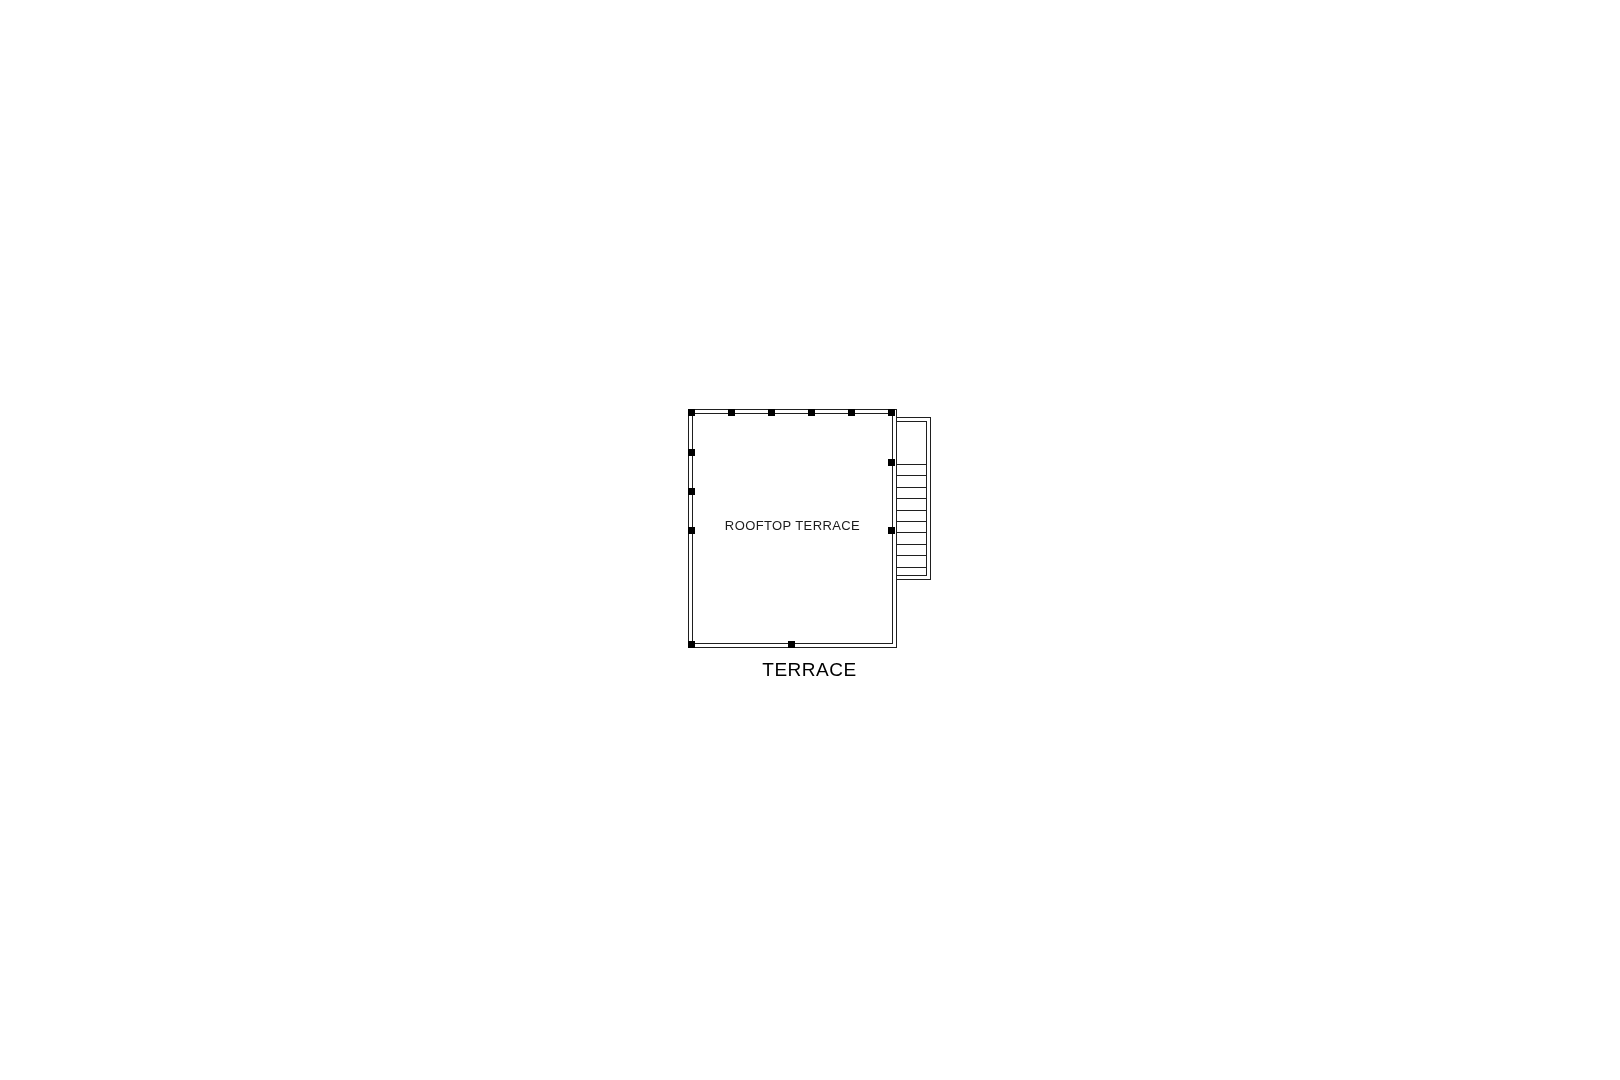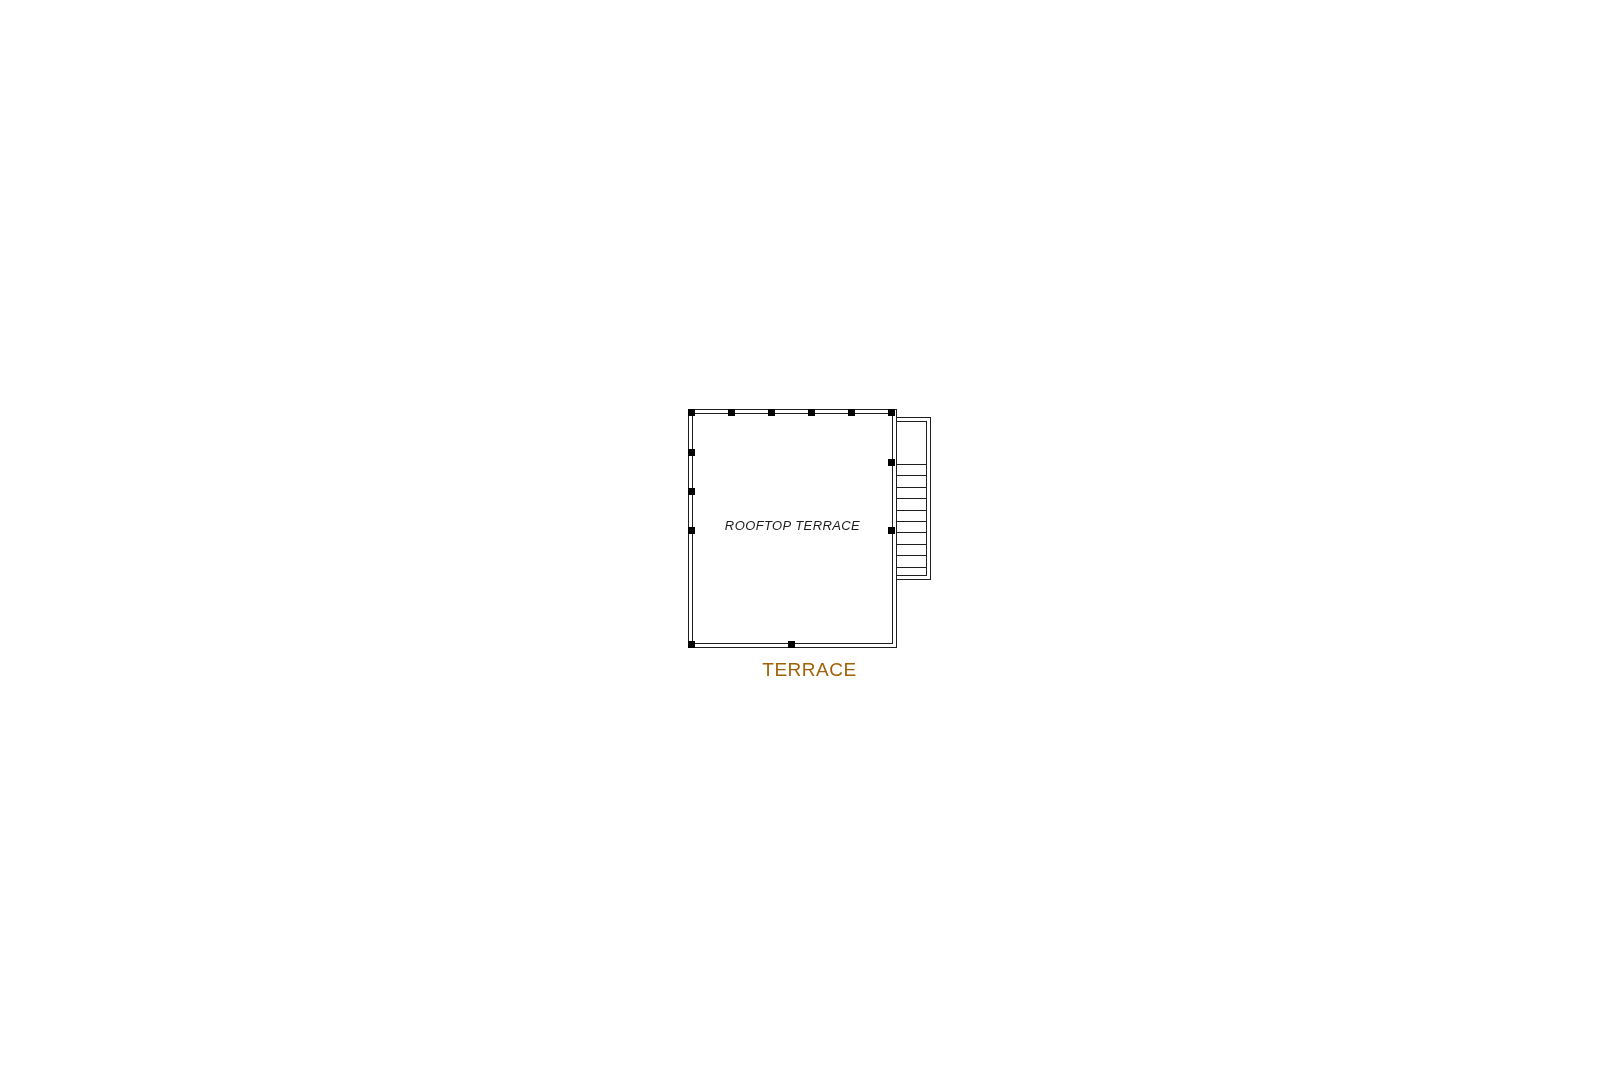--- a/index.html
+++ b/index.html
@@ -28,21 +28,20 @@
   
   .terrace {
     position: absolute;
     left: 0;
     top: 0;
     width: 209px;
     height: 239px;
     border: 1px solid #1f1f1f;
     box-sizing: border-box;
     background: #ffffff;
-    font-style: italic;
   }
   .terrace-inner {
     position: absolute;
     left: 3px;
     top: 3px;
     right: 3px;
     bottom: 3px;
     border: 1px solid #1f1f1f;
   }
   
@@ -102,21 +101,21 @@
     white-space: nowrap;
   }
   .floor-label {
     position: absolute;
     left: 688px;
     top: 659px;
     width: 243px;
     text-align: center;
     font-size: 19px;
     letter-spacing: 0.5px;
-    color: #a16207;
+    color: #000000;
     white-space: nowrap;
   }
 </style>
 </head>
 <body>
 
 <div class="canvas">
 
   <div class="plan">
 

